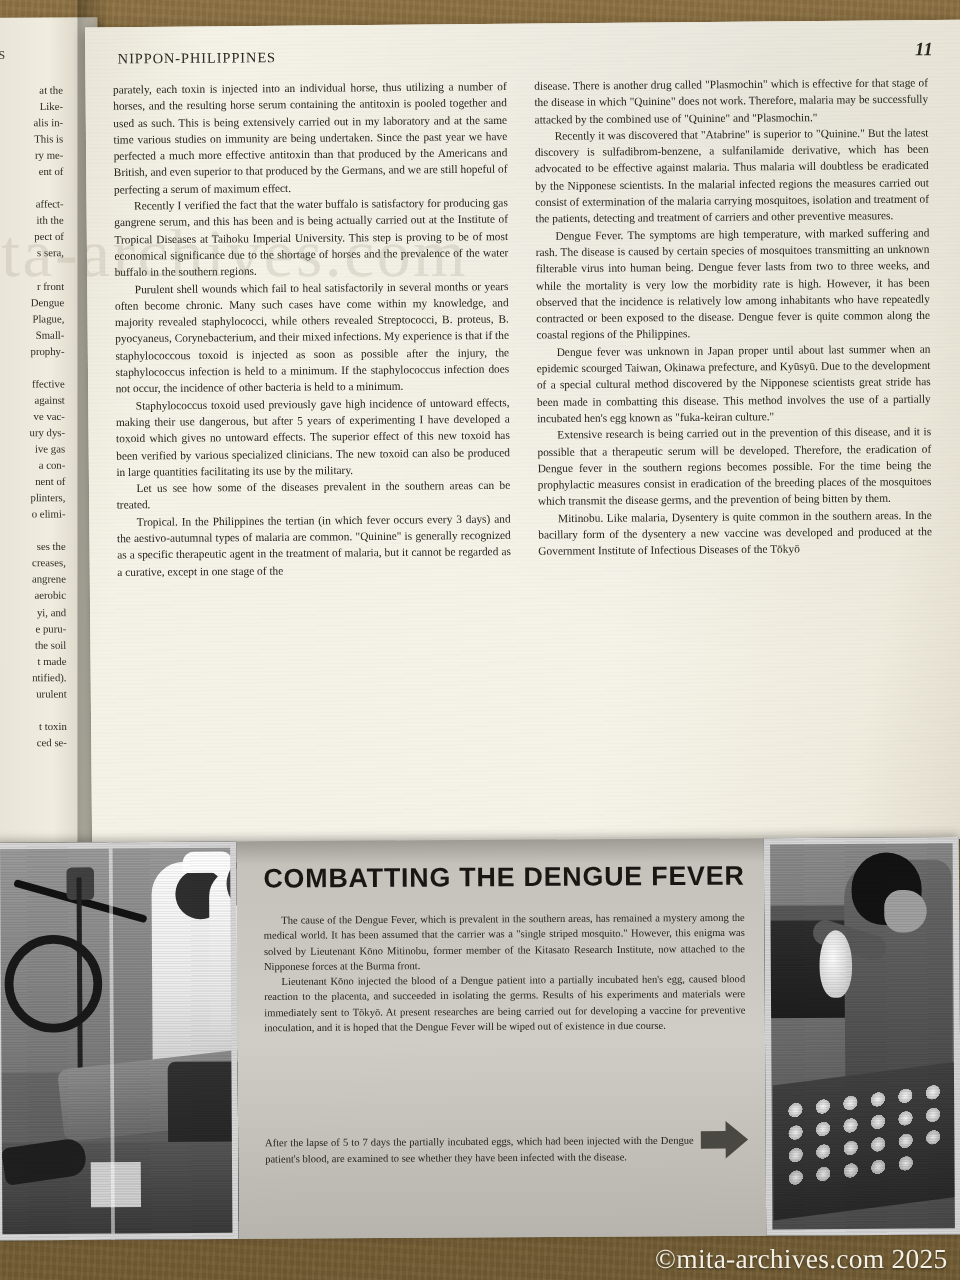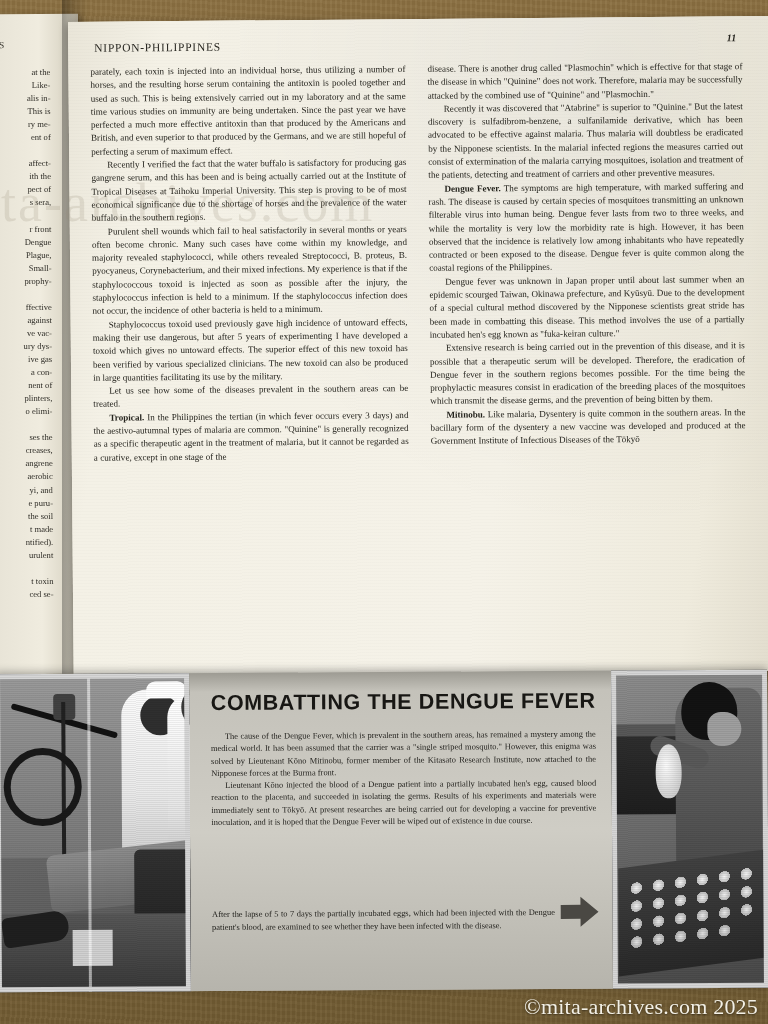--- a/index.html
+++ b/index.html
@@ -82,22 +82,22 @@
   }
 
   
   #running-head {
     position: absolute; left: 26px; top: 20px;
     font-size: 11.5px; letter-spacing: .75px;
     color: #2b2a24;
     font-family: "Liberation Serif", serif;
   }
   #folio {
-    position: absolute; right: 32px; top: 16px;
-    font-size: 10px; font-weight: bold; font-style: italic;
+    position: absolute; right: 22px; top: 16px;
+    font-size: 15px; font-weight: bold; font-style: italic;
     color: #272620;
   }
 
   
   #body-cols {
     position: absolute;
     left: 22px; top: 44px;
     width: 652px; height: 580px;
     display: flex;
     gap: 22px;
@@ -107,21 +107,21 @@
     font-size: 9.1px;
     line-height: 13.3px;
     color: #24231d;
     text-align: justify;
     text-justify: inter-word;
     font-family: "Liberation Serif", serif;
   }
   .col p { margin: 0; }
   .col p.ind { text-indent: 16px; }
   .col p.run { text-indent: 0; }
-  .col b.lead { font-weight: bold; }
+  .col b.lead { font-weight: normal; }
 
   
   #feature {
     position: absolute;
     left: -4px; top: 672px;
     width: 772px; height: 318px;
     transform: rotate(-0.35deg);
     box-shadow: 0 -2px 8px rgba(0,0,0,.3);
   }
   #feature-bg {

